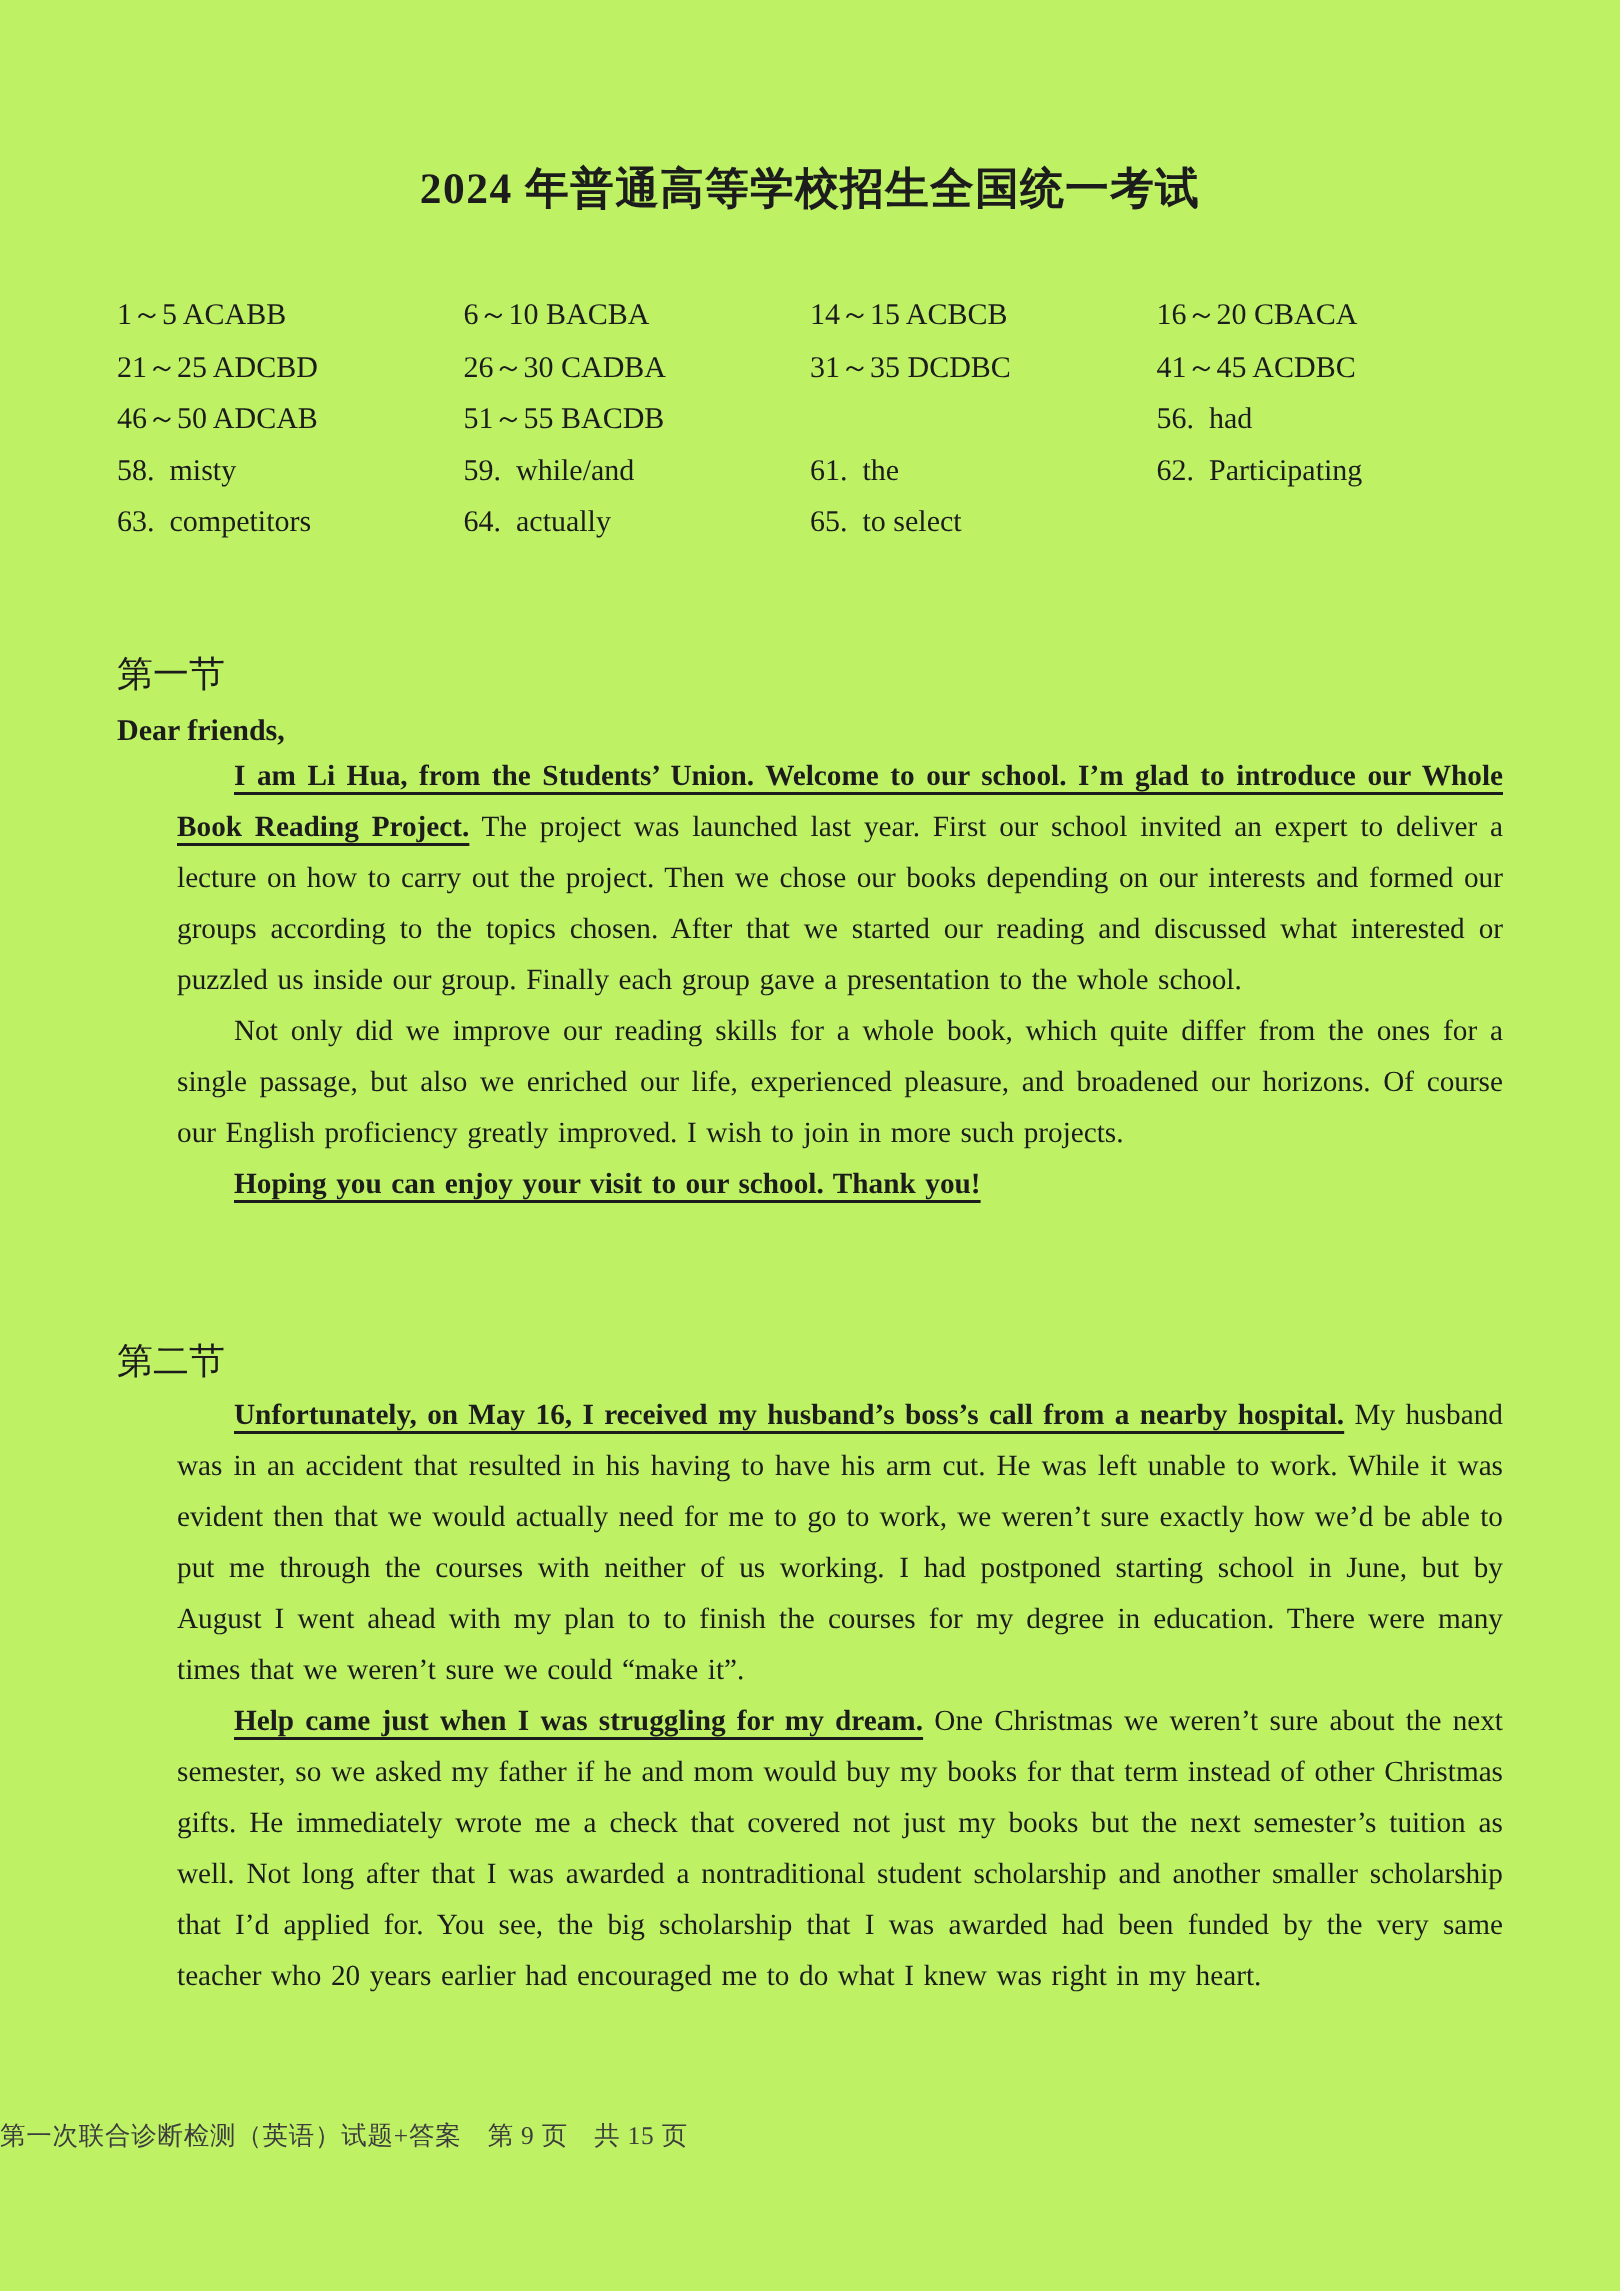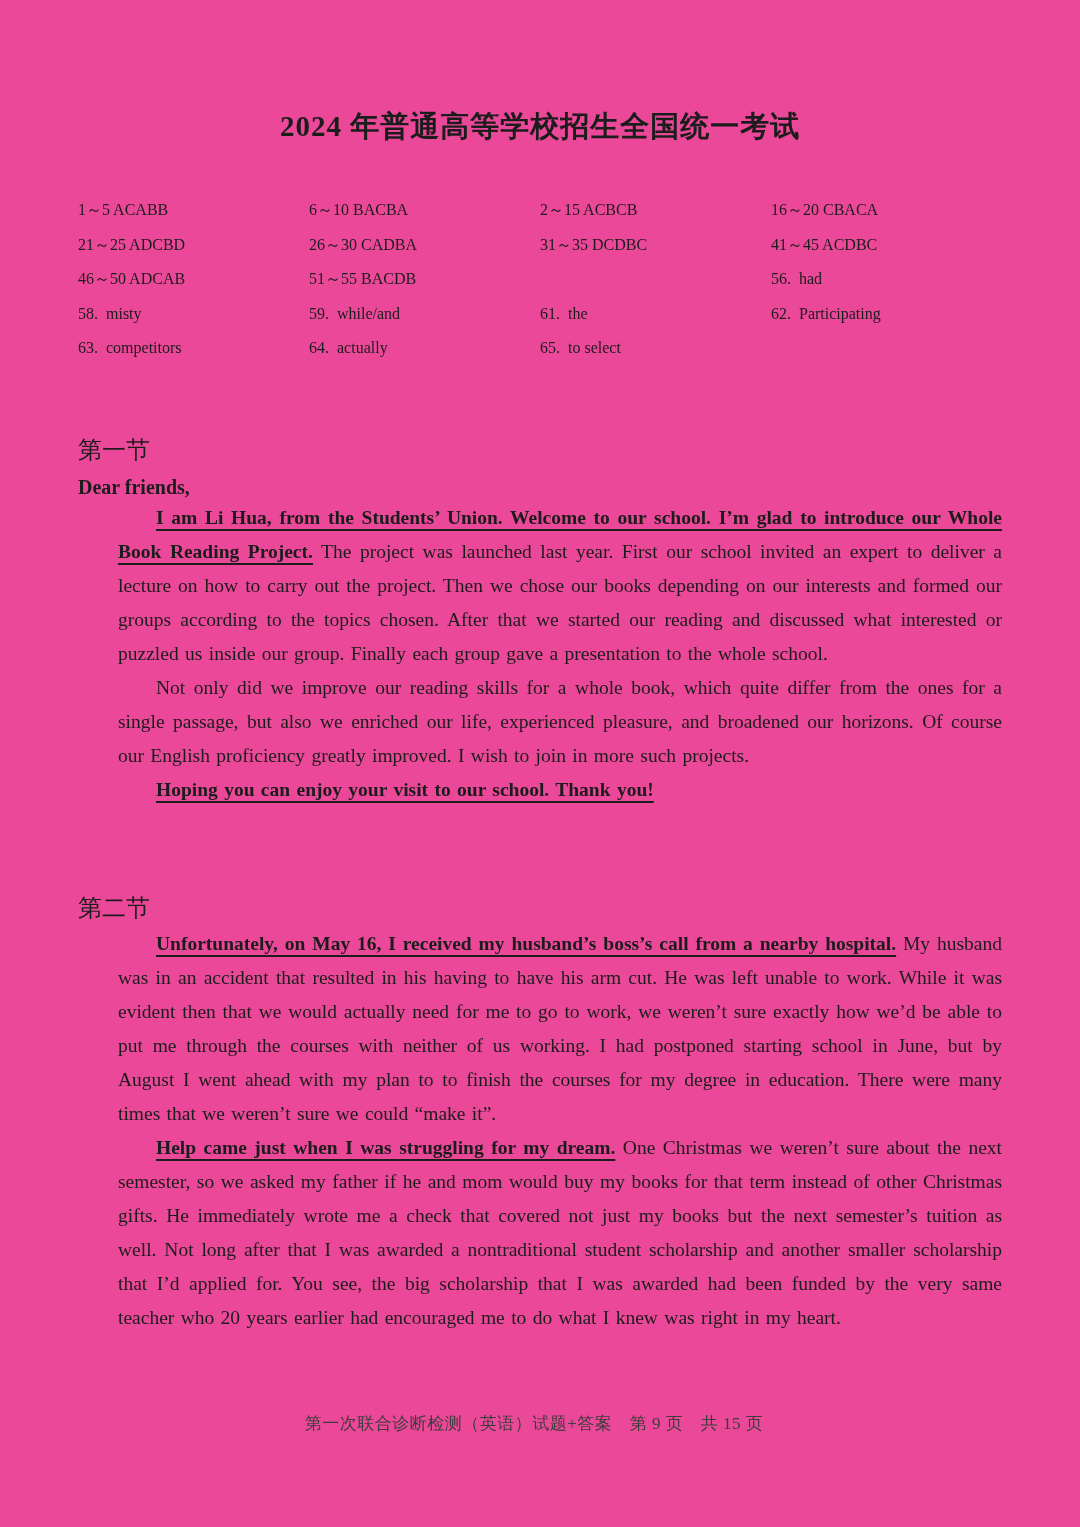--- a/index.html
+++ b/index.html
@@ -6,38 +6,38 @@
   html, body { background: #ffffff; }
   body {
     width: 1080px; height: 1527px;
     font-family: "Liberation Serif", "DejaVu Serif", serif;
     color: #1c1c1c;
     position: relative;
     overflow: hidden;
   }
   .page {
     width: 1080px; height: 1527px;
-    background: #ec4899;
+    background: #bef264;
     position: relative;
     padding: 104px 78px 0 78px;
   }
   .title-block { text-align: center; }
   .title-line {
     font-size: 29px;
     font-weight: bold;
     line-height: 45px;
     letter-spacing: 1px;
     white-space: pre;
   }
   .answer-grid {
     margin-top: 44px;
     display: grid;
     grid-template-columns: 231px 231px 231px 231px;
     grid-auto-rows: 34.6px;
-    font-size: 16px;
+    font-size: 20px;
   }
   .answer-item {
     white-space: pre;
     line-height: 34.6px;
   }
   .section-heading {
     font-size: 24px;
     line-height: 30px;
     font-weight: 500;
   }
@@ -64,40 +64,39 @@
     font-weight: bold;
     text-decoration: underline;
     text-underline-offset: 5px;
     text-decoration-thickness: 1.5px;
   }
   .salutation-row { line-height: 34px; height: 34px; margin-top: 2px; }
   .footer {
     position: absolute;
     top: 1412px;
     left: 0; right: 12px;
-    text-align: center;
     font-size: 17px;
     color: #3d3d3d;
     letter-spacing: 0.5px;
     white-space: pre;
   }
 </style>
 </head>
 <body>
 
 <div class="page">
 
   <div class="title-block">
     <div class="title-line">2024 年普通高等学校招生全国统一考试</div>
   </div>
 
   <div class="answer-grid">
     <div class="answer-item">1～5 ACABB</div>
     <div class="answer-item">6～10 BACBA</div>
-    <div class="answer-item">2～15 ACBCB</div>
+    <div class="answer-item">14～15 ACBCB</div>
     <div class="answer-item">16～20 CBACA</div>
     <div class="answer-item">21～25 ADCBD</div>
     <div class="answer-item">26～30 CADBA</div>
     <div class="answer-item">31～35 DCDBC</div>
     <div class="answer-item">41～45 ACDBC</div>
     <div class="answer-item">46～50 ADCAB</div>
     <div class="answer-item">51～55 BACDB</div>
     <div class="answer-item"></div>
     <div class="answer-item">56.  had</div>
     <div class="answer-item">58.  misty</div>

